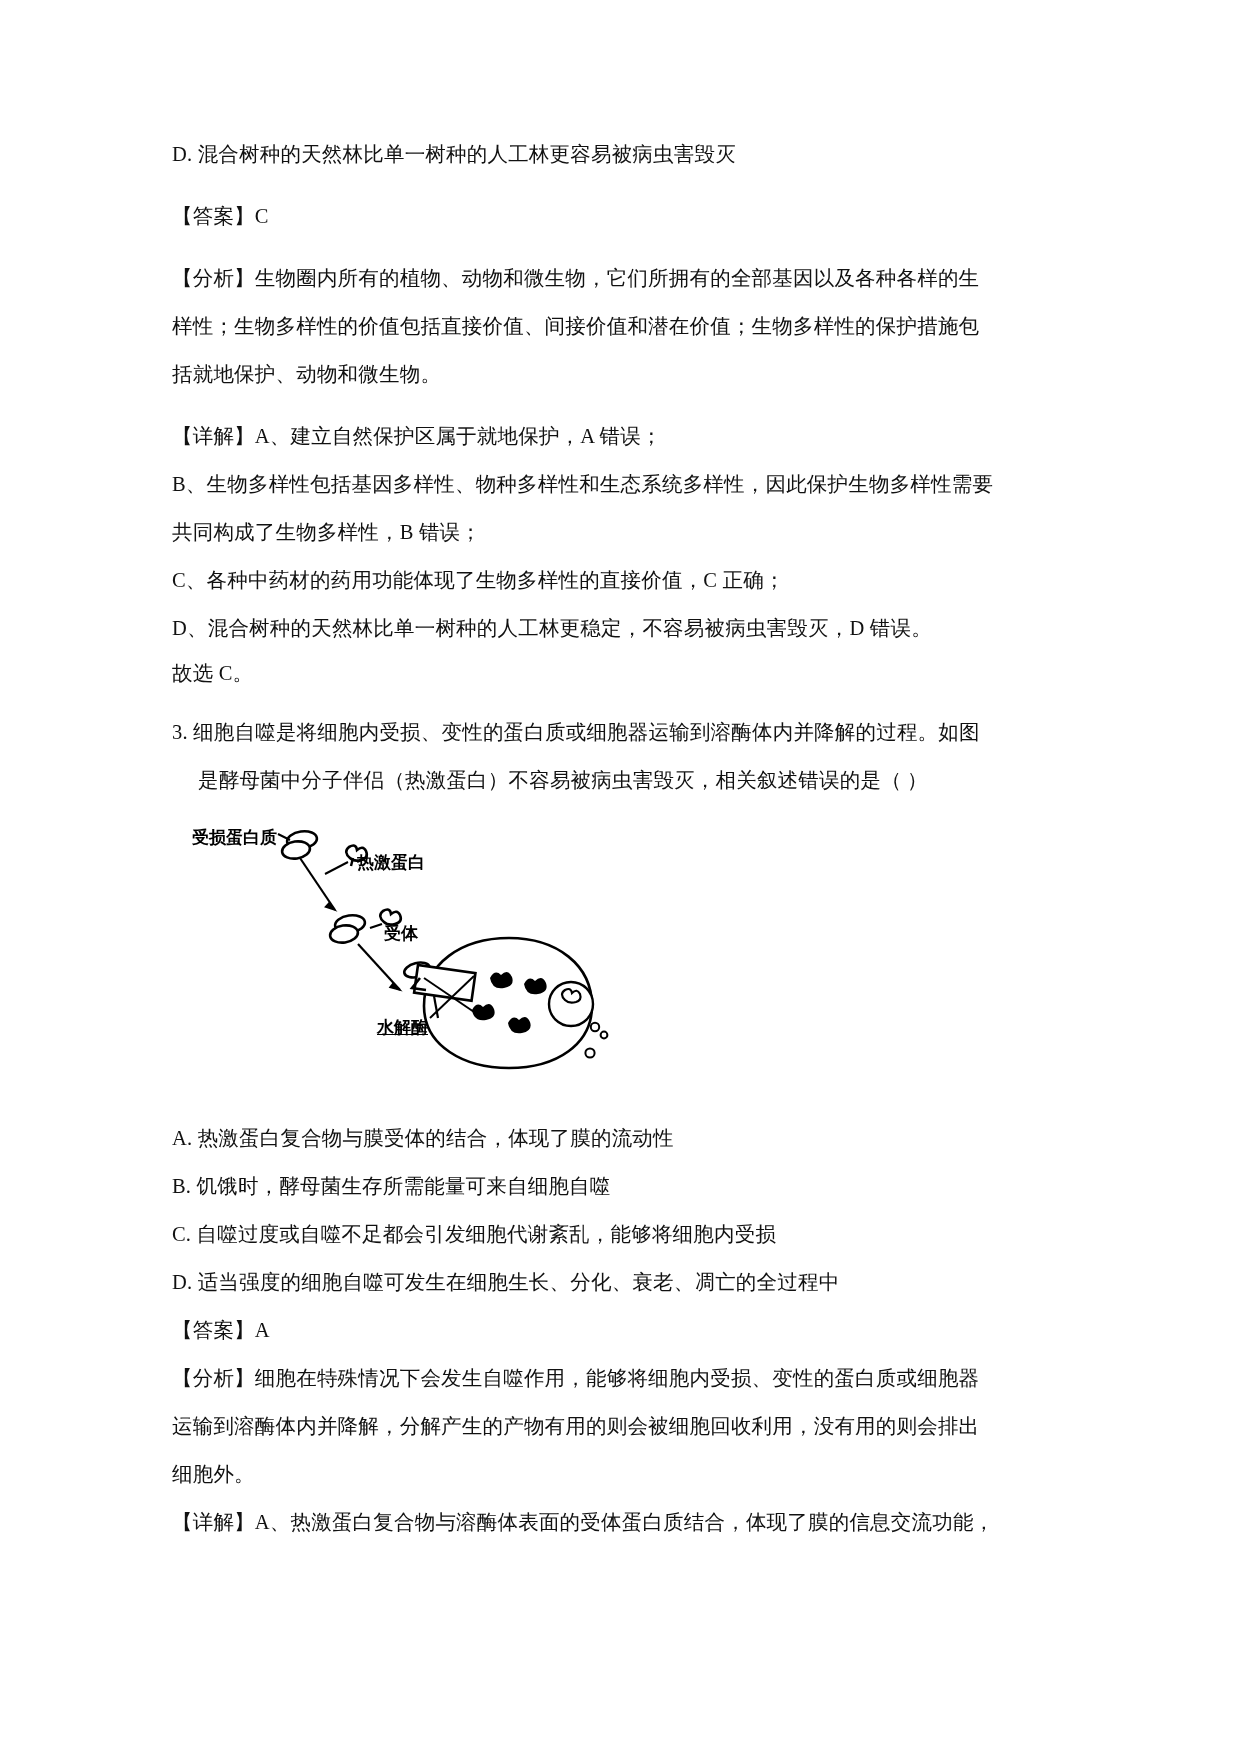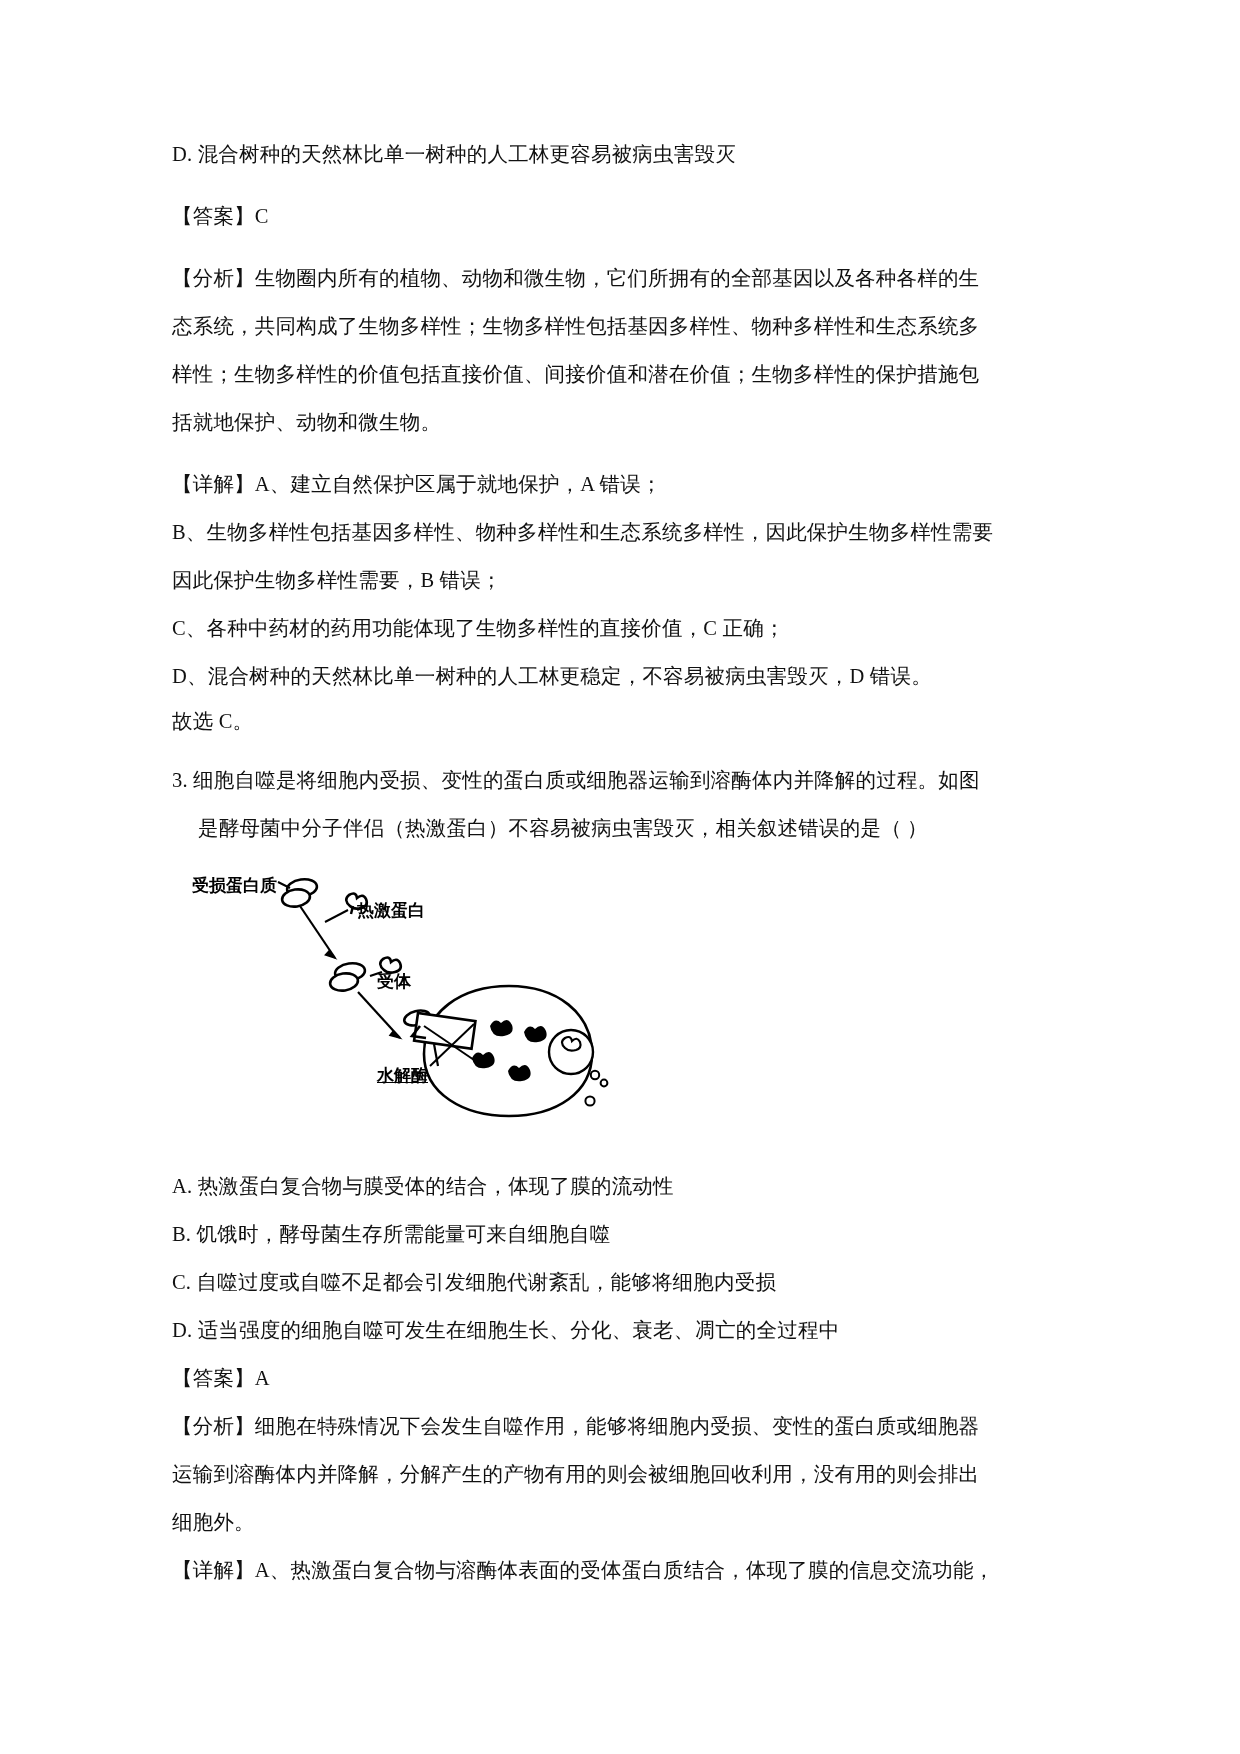--- a/index.html
+++ b/index.html
@@ -54,51 +54,50 @@
   .fig-label {
     position: absolute;
     font-family: "DejaVu Sans", "Liberation Sans", sans-serif;
     font-weight: 700;
     font-size: 17px;
     color: #000;
     white-space: nowrap;
   }
   .lbl-damaged { left: 20px;  top: 8px; }
   .lbl-hsp     { left: 185px; top: 33px; }
-  .lbl-receptor{ left: 205px; top: 104px; }
+  .lbl-receptor{ left: 212px; top: 104px; }
   .lbl-hydro   { left: 205px; top: 198px; text-decoration: underline; }
   .gap-sm { height: 14px; }
   .gap-fig { height: 26px; }
 </style>
 </head>
 <body>
 
 <div class="page">
 
   <div class="line">D. 混合树种的天然林比单一树种的人工林更容易被病虫害毁灭</div>
 
   <div class="gap-sm"></div>
 
   <div class="line">【答案】C</div>
 
   <div class="gap-sm"></div>
 
   <div class="para-block">
     <div class="line">【分析】生物圈内所有的植物、动物和微生物，它们所拥有的全部基因以及各种各样的生</div>
-    <div class="line">态系统，共同构成了生物多样性；生物多样性包括基因多样性、物种多样性和生态系统多</div>
     <div class="line">样性；生物多样性的价值包括直接价值、间接价值和潜在价值；生物多样性的保护措施包</div>
     <div class="line">括就地保护、动物和微生物。</div>
   </div>
 
   <div class="gap-sm"></div>
 
   <div class="para-block">
     <div class="line">【详解】A、建立自然保护区属于就地保护，A 错误；</div>
     <div class="line">B、生物多样性包括基因多样性、物种多样性和生态系统多样性，因此保护生物多样性需要</div>
-    <div class="line">因此保护生物多样性需要，B 错误；</div>
+    <div class="line">共同构成了生物多样性，B 错误；</div>
     <div class="line">C、各种中药材的药用功能体现了生物多样性的直接价值，C 正确；</div>
     <div class="line">D、混合树种的天然林比单一树种的人工林更稳定，不容易被病虫害毁灭，D 错误。</div>
   </div>
 
   <div class="line tight">故选 C。</div>
 
   <div class="gap-sm"></div>
 
   <div class="line">3. 细胞自噬是将细胞内受损、变性的蛋白质或细胞器运输到溶酶体内并降解的过程。如图</div>
   <div class="line indent-1">是酵母菌中分子伴侣（热激蛋白）不容易被病虫害毁灭，相关叙述错误的是（        ）</div>

